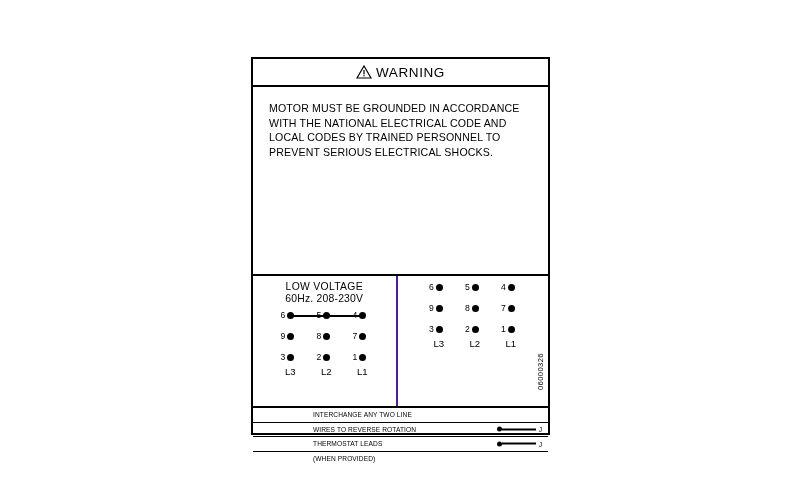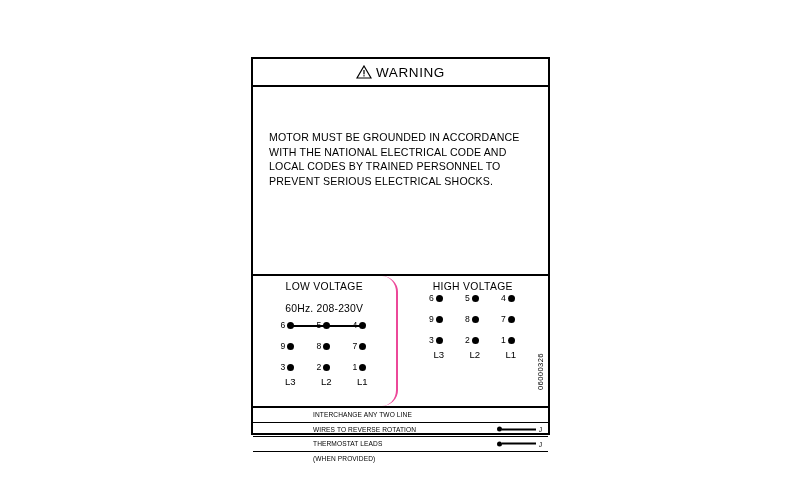--- a/index.html
+++ b/index.html
@@ -66,56 +66,55 @@
     height: 189px;
     border-bottom: 2px solid #000;
     box-sizing: border-box;
     padding: 14px 16px 6px 16px;
   }
   .warn-para {
     font-size: 10.6px;
     line-height: 14.6px;
     color: #000;
     letter-spacing: 0.15px;
-    margin-top: 29px;
   }
   .warn-para + .warn-para { margin-top: 14px; }
 
   
   .diagram-area {
     position: absolute;
     left: 0;
     top: 217px;
     width: 100%;
     height: 130px;
     box-sizing: border-box;
     display: flex;
   }
   .vpanel {
     position: relative;
     box-sizing: border-box;
     height: 100%;
   }
-  .vpanel.low  { width: 49%; border-right: 2px solid #ec4899; border-radius: 16px; }
+  .vpanel.low  { width: 49%; border-right: 2px solid #4c1d95; }
   .vpanel.high { width: 51%; }
 
   .vhead {
     text-align: center;
     padding-top: 5px;
   }
   .vhead .vtitle {
     font-size: 10.4px;
     letter-spacing: 0.3px;
     color: #000;
   }
   .vhead .vsub {
     font-size: 10.4px;
     letter-spacing: 0.2px;
     color: #000;
-    margin-top: 11px;
+    margin-top: 1px;
   }
 
   
   .grid {
     position: relative;
     margin: 6px auto 0 auto;
     width: 118px;
     height: 72px;
   }
   .grid.high { width: 118px; }
@@ -261,21 +260,20 @@
           <span class="node" style="left:94px; top:44px;"></span>
 
           <span class="linelbl" style="left:14px; top:56px;">L3</span>
           <span class="linelbl" style="left:50px; top:56px;">L2</span>
           <span class="linelbl" style="left:86px; top:56px;">L1</span>
         </div>
       </div>
 
       <div class="vpanel high">
         <div class="vhead">
-          <div class="vtitle">HIGH VOLTAGE</div>
         </div>
         <div class="grid high" style="margin-top:1px;">
 
           <span class="nlabel" style="left:6px;  top:0px;">6</span>
           <span class="node" style="left:22px; top:2px;"></span>
           <span class="nlabel" style="left:42px; top:0px;">5</span>
           <span class="node" style="left:58px; top:2px;"></span>
           <span class="nlabel" style="left:78px; top:0px;">4</span>
           <span class="node" style="left:94px; top:2px;"></span>
 

